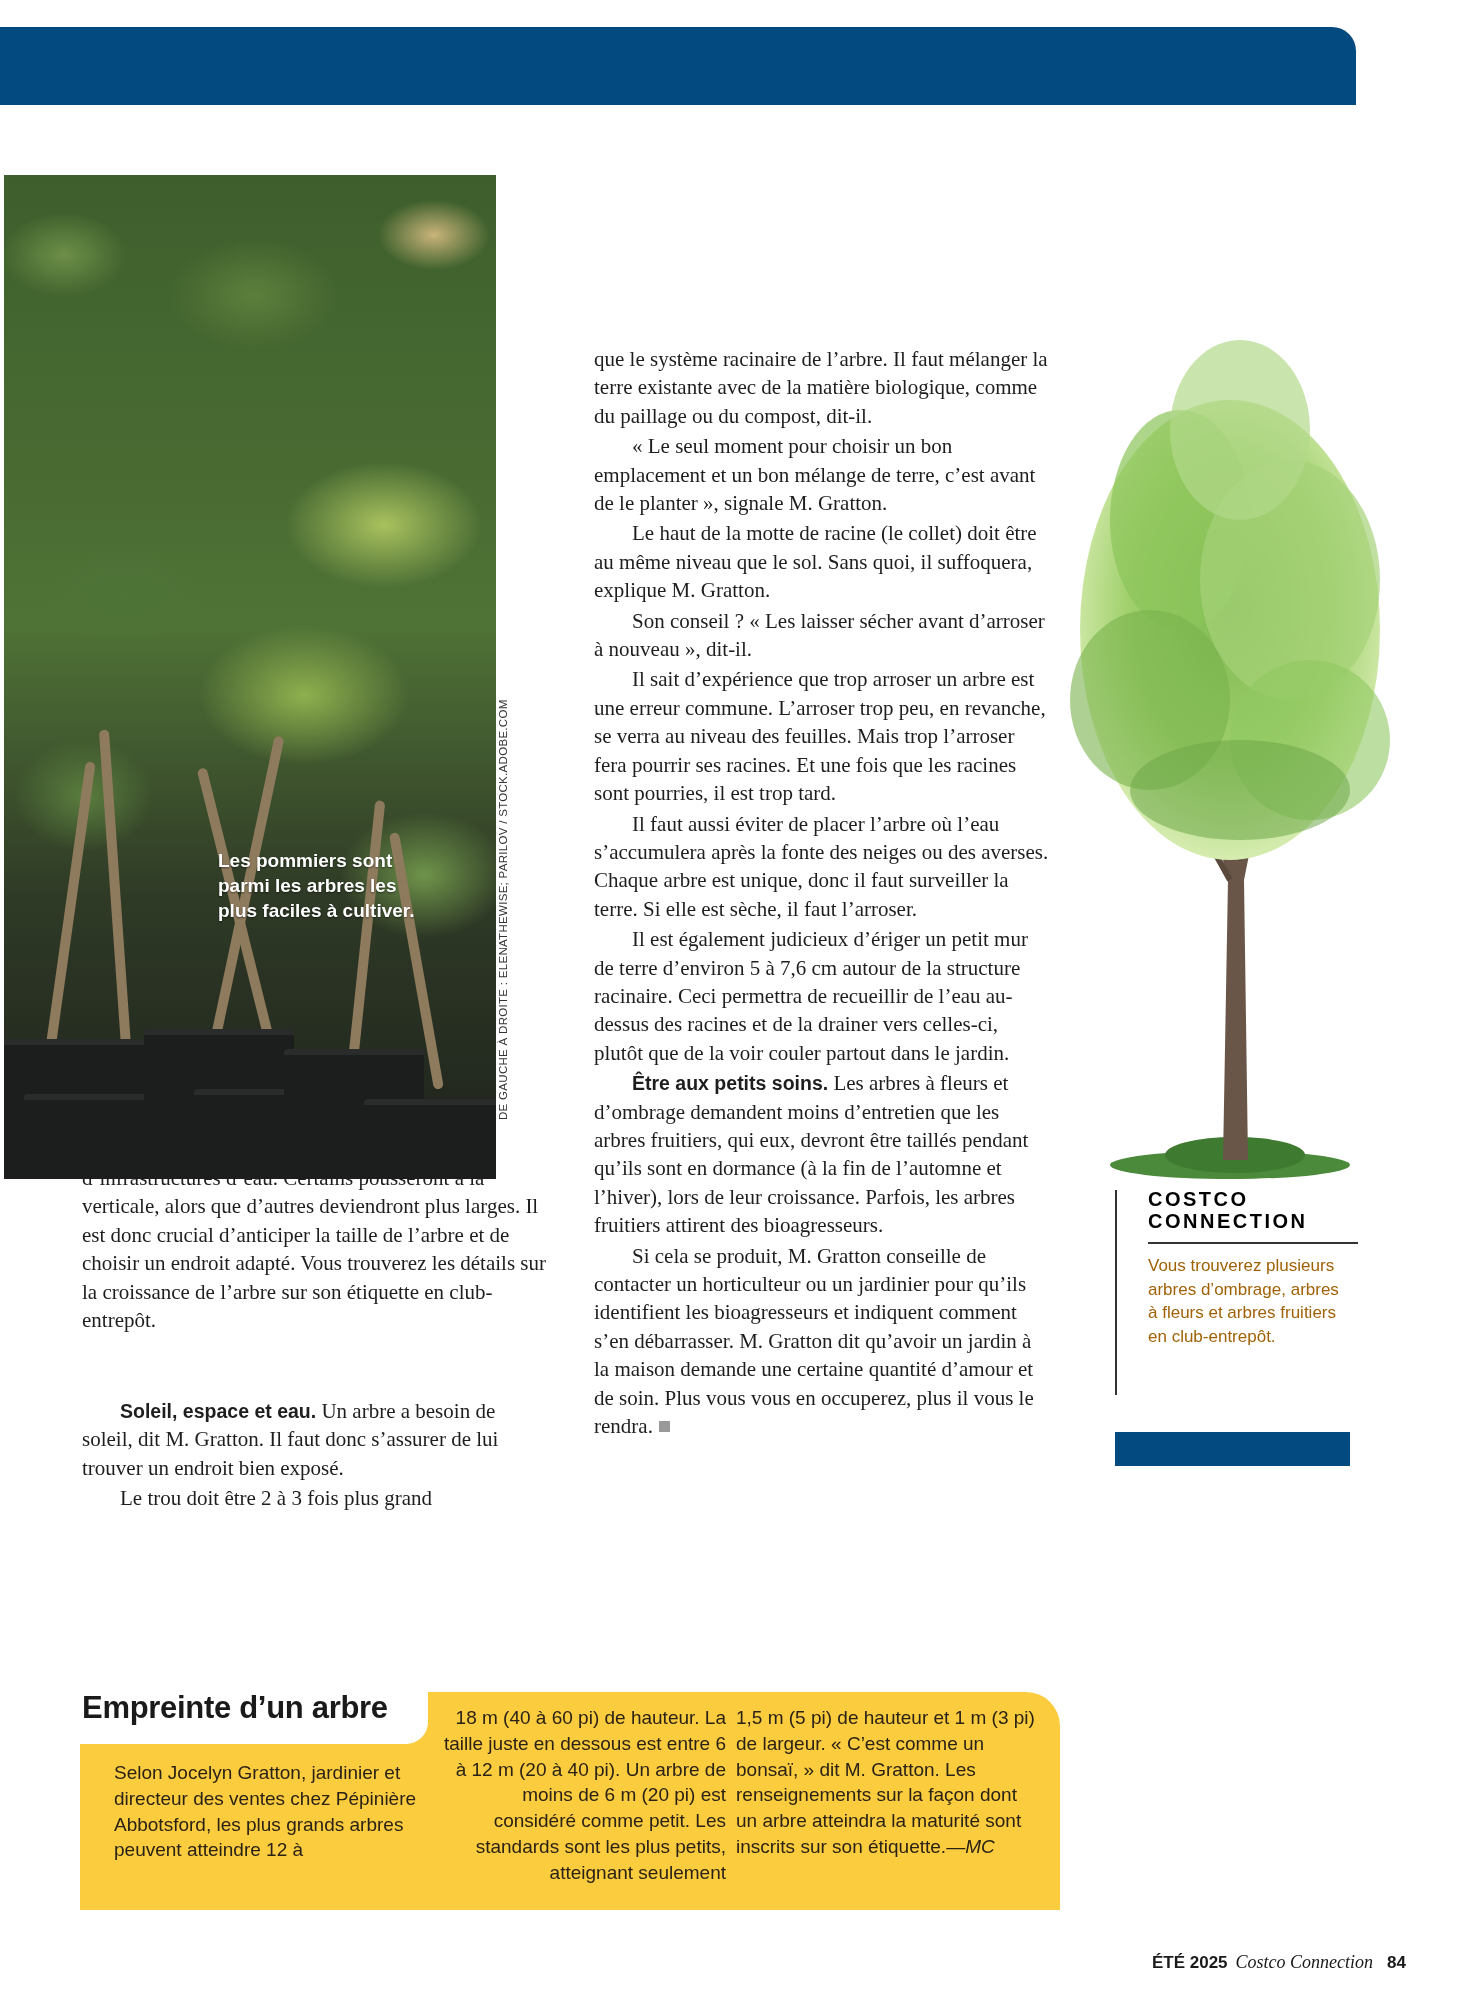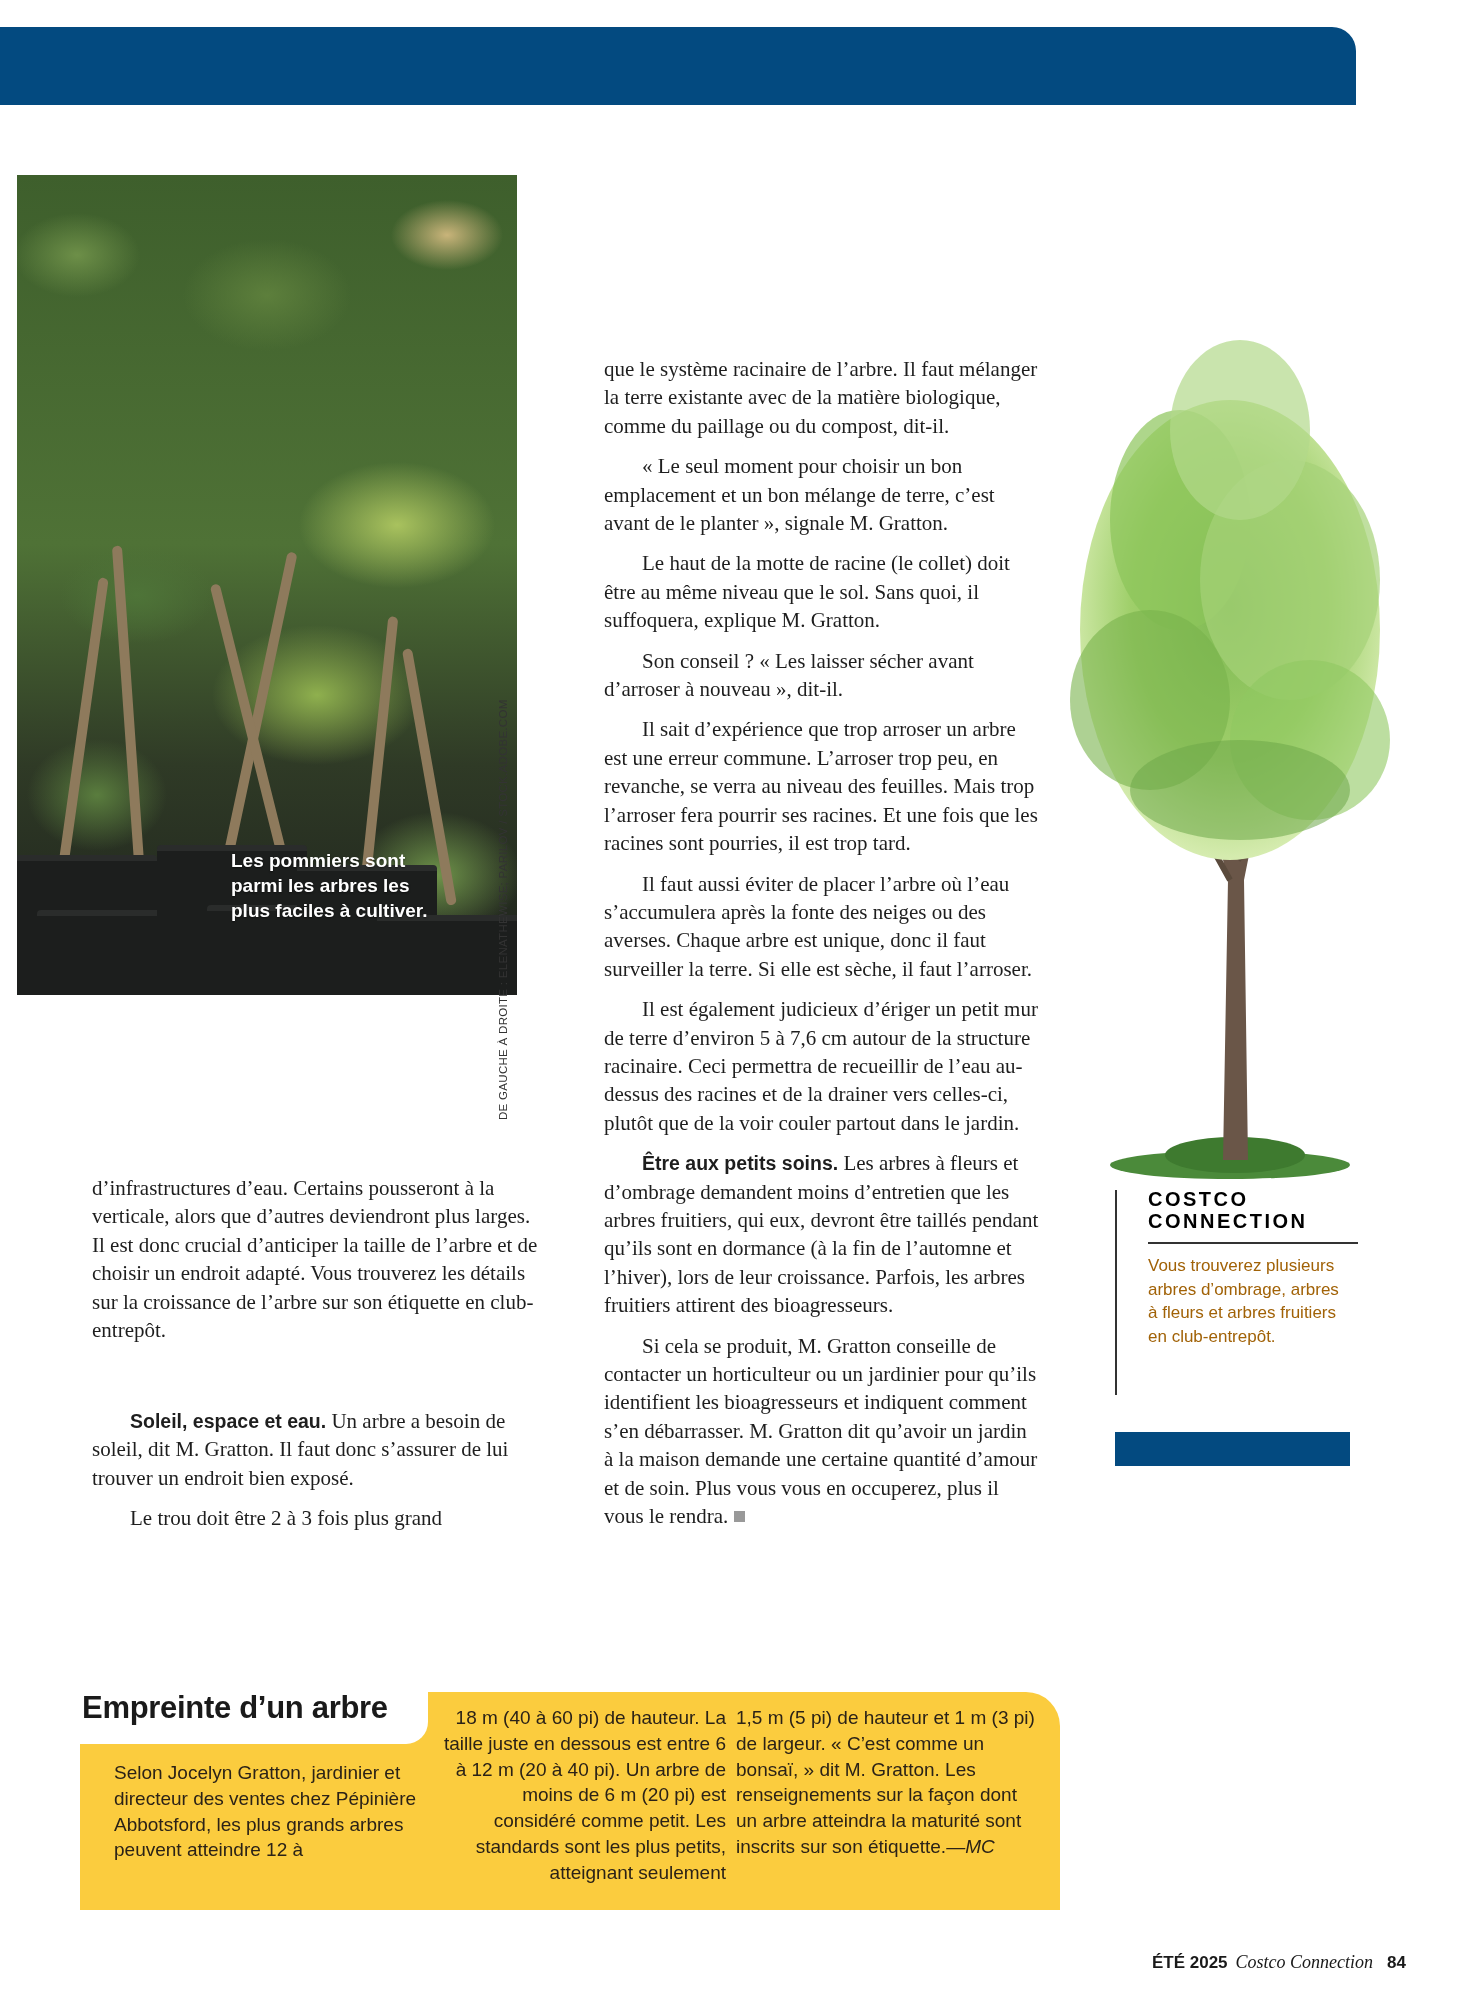--- a/index.html
+++ b/index.html
@@ -7,54 +7,53 @@
     .serif { font-family: "Liberation Serif", "DejaVu Serif", serif; }
     .sans { font-family: "Liberation Sans", "DejaVu Sans", sans-serif; }
 
     .top-bar {
       position: absolute; left: 0; top: 27px; width: 1356px; height: 78px;
       background: #034a80; border-top-right-radius: 24px;
     }
 
     
     .photo {
-      position: absolute; left: 17px; top: 175px; width: 492px; height: 820px;
+      position: absolute; left: 4px; top: 175px; width: 492px; height: 1004px;
       overflow: hidden;
       background:
         radial-gradient(ellipse 90px 60px at 60px 80px, #6d8f48 0%, transparent 70%),
         radial-gradient(ellipse 120px 80px at 250px 120px, #5d7f3c 0%, transparent 70%),
         radial-gradient(ellipse 80px 50px at 430px 60px, #c9b47a 0%, transparent 70%),
         radial-gradient(ellipse 140px 90px at 380px 350px, #a9c25e 0%, transparent 70%),
         radial-gradient(ellipse 110px 70px at 120px 420px, #4e7438 0%, transparent 70%),
         radial-gradient(ellipse 150px 100px at 300px 520px, #8fb04e 0%, transparent 70%),
         radial-gradient(ellipse 100px 80px at 80px 620px, #5a7d3e 0%, transparent 70%),
         radial-gradient(ellipse 120px 90px at 420px 700px, #6f944a 0%, transparent 70%),
         linear-gradient(180deg, #3e5f2c 0%, #4f7236 45%, #2f3a26 72%, #1d211c 100%);
-      padding-left: 8px;
     }
     .pots { position: absolute; left: 0; bottom: 0; width: 100%; height: 200px; }
     .pot {
       position: absolute; background: #1c1e1d; border-top: 6px solid #2a2c2b;
       border-radius: 4px 4px 14px 14px;
     }
     .stem { position: absolute; width: 10px; background: #8e7a5c; border-radius: 5px; transform-origin: bottom center; }
     .photo-caption {
       position: absolute; left: 214px; top: 848px; width: 210px;
       color: #ffffff; font-size: 19px; line-height: 25px; font-weight: bold;
       text-shadow: 0 1px 2px rgba(0,0,0,0.5);
     }
     .photo-credit {
       position: absolute; left: 497px; top: 1120px; width: 470px; height: 20px;
       transform: rotate(-90deg); transform-origin: left top;
       font-size: 11.5px; letter-spacing: 0.3px; color: #333; white-space: nowrap;
     }
 
     
     .col { position: absolute; font-size: 21px; line-height: 28.4px; color: #1e1e1e; }
-    .col p { margin: 12px; text-indent: 38px; }
+    .col p { margin: 2px; text-indent: 38px; }
     .col p.noindent { text-indent: 0; }
     .col .lead { font-family: "Liberation Sans", "DejaVu Sans", sans-serif; font-weight: bold; font-size: 19.5px; }
     .col-left-top { left: 80px; top: 1162px; width: 470px; }
     .col-left-bottom { left: 80px; top: 1395px; width: 470px; }
     .col-mid { left: 592px; top: 343px; width: 460px; }
     .end-mark { display: inline-block; width: 11px; height: 11px; background: #999; margin-left: 6px; vertical-align: 1px; }
 
     
     .tree { position: absolute; left: 1060px; top: 320px; width: 360px; height: 860px; }
 

